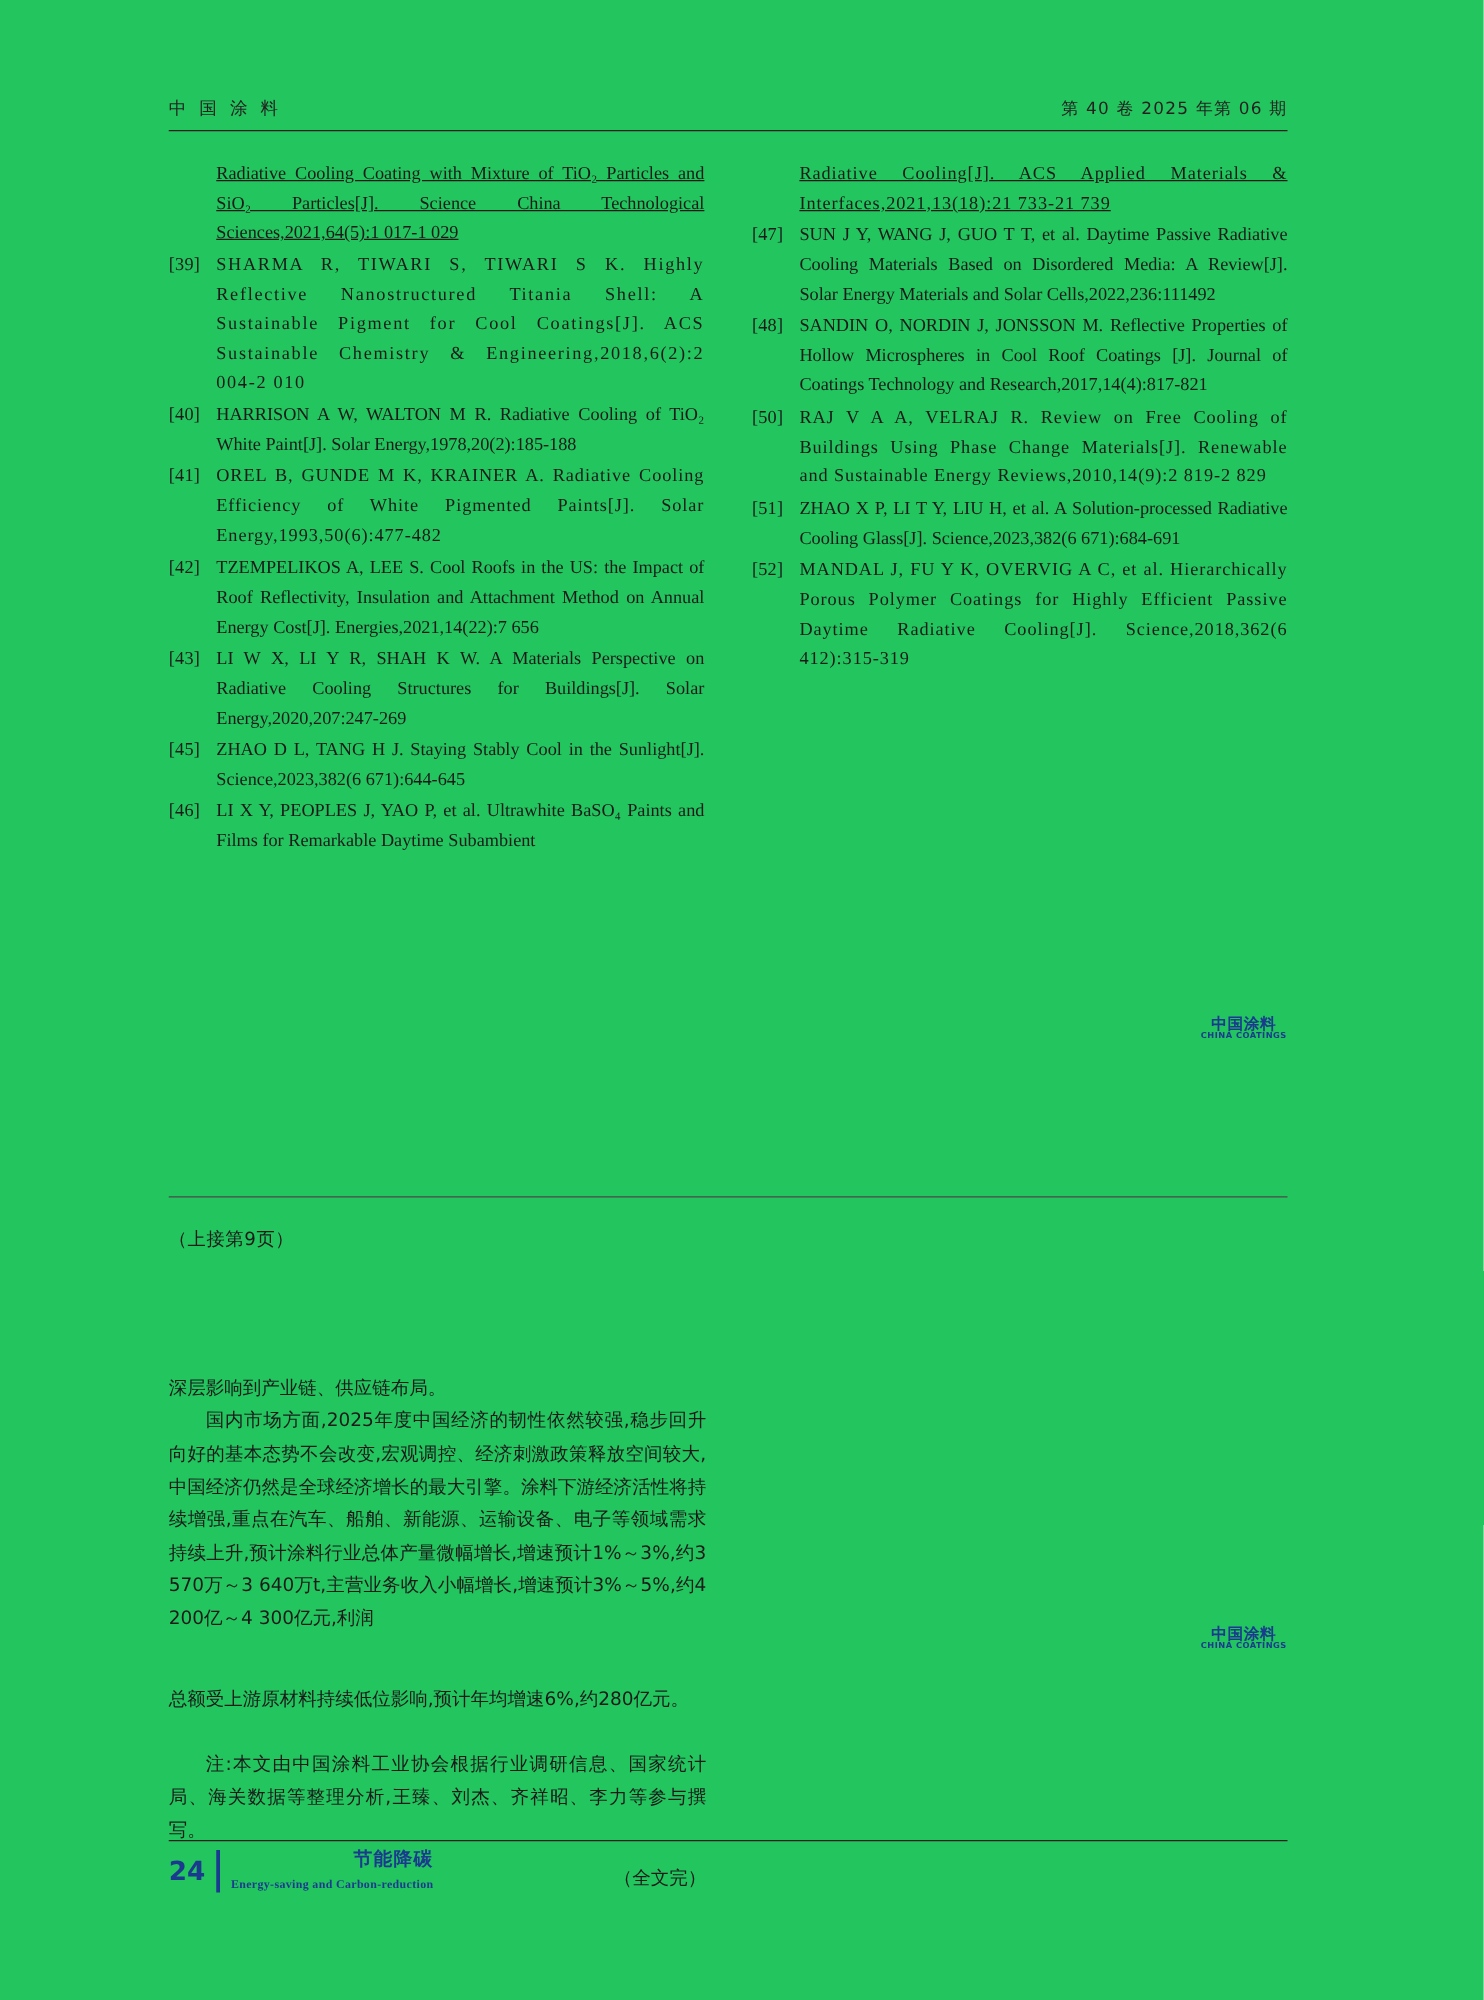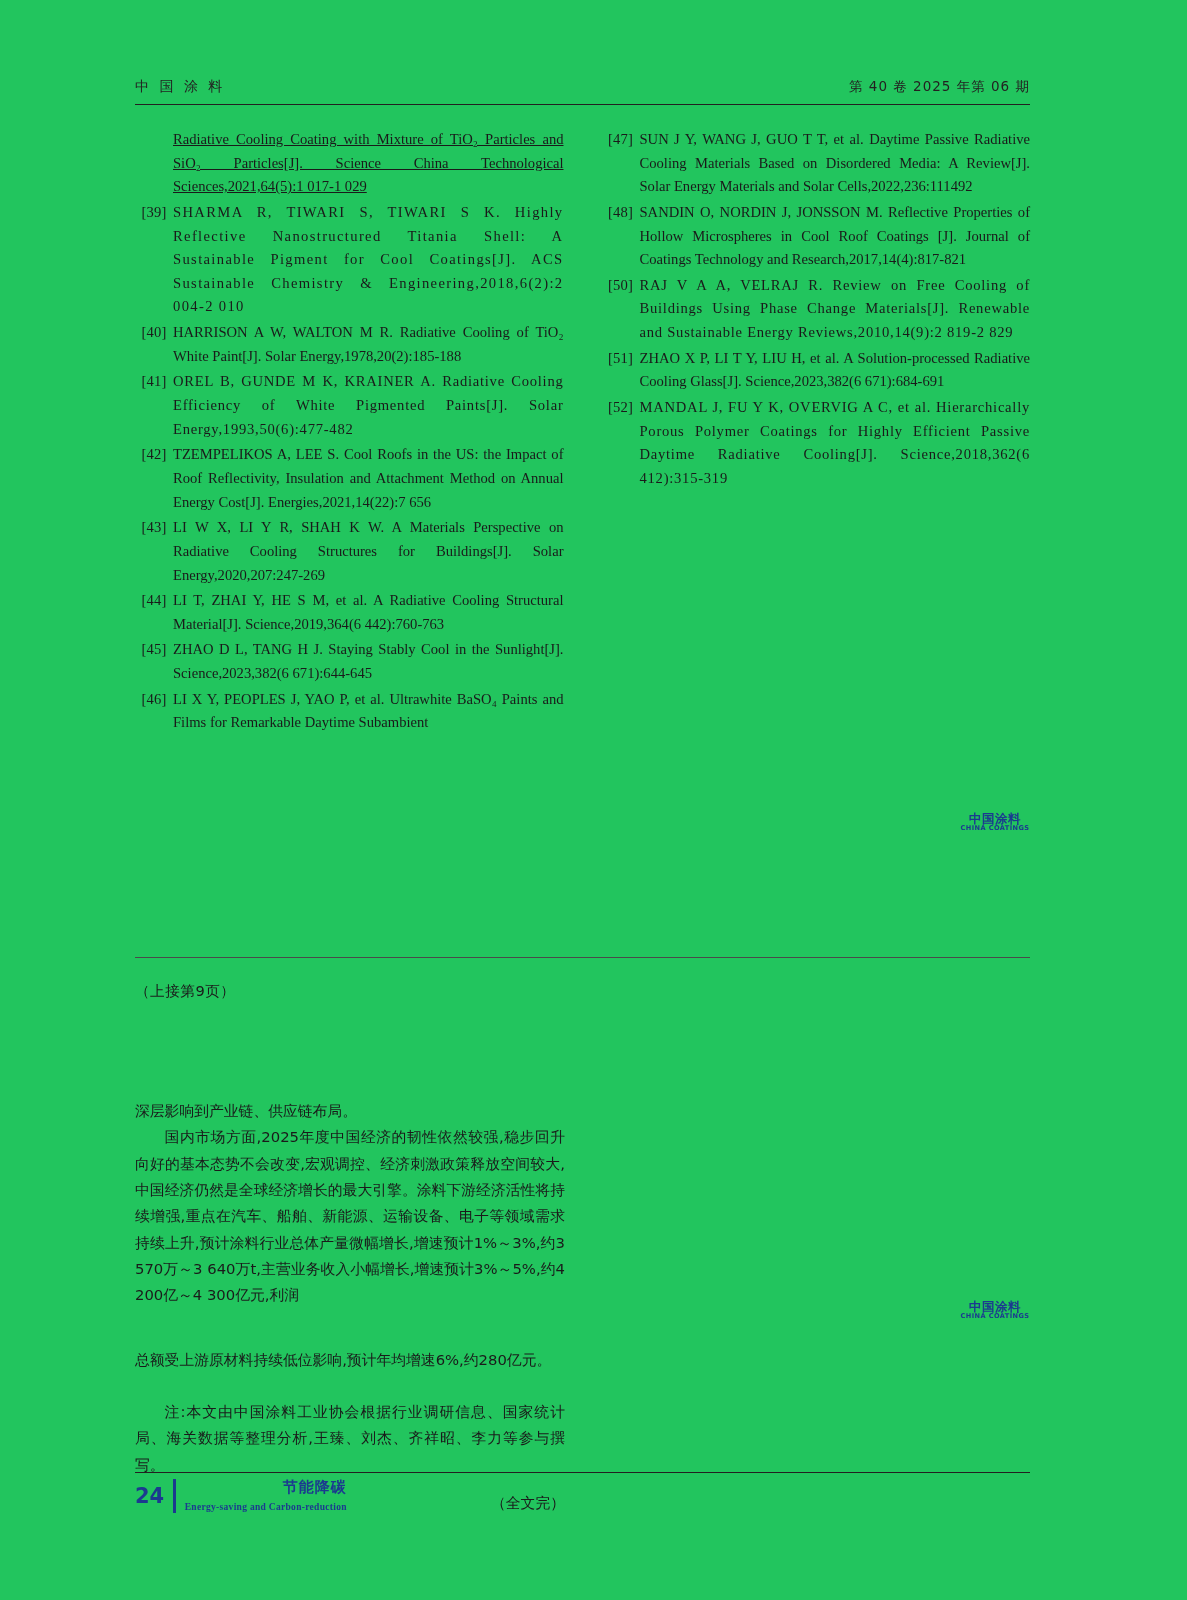--- a/index.html
+++ b/index.html
@@ -65,21 +65,21 @@
   .ref {
     display: flex;
     font-size: 14.6px;
     line-height: 1.62;
     margin-bottom: 2px;
     text-align: justify;
   }
   .ref .num {
     width: 38px;
     flex: 0 0 38px;
-    text-align: center;
+    text-align: left;
     letter-spacing: .2px;
   }
   .ref .body {
     flex: 1;
     text-align: justify;
     text-justify: inter-word;
     hyphens: none;
   }
   .ref.cont .body {
     text-align: justify;
@@ -234,34 +234,34 @@
       </div>
       <div class="ref">
         <span class="num">[42]</span>
         <span class="body">TZEMPELIKOS A, LEE S. Cool Roofs in the US: the Impact of Roof Reflectivity, Insulation and Attachment Method on Annual Energy Cost[J]. Energies,2021,14(22):7 656</span>
       </div>
       <div class="ref">
         <span class="num">[43]</span>
         <span class="body">LI W X, LI Y R, SHAH K W. A Materials Perspective on Radiative Cooling Structures for Buildings[J]. Solar Energy,2020,207:247-269</span>
       </div>
       <div class="ref">
-        <span class="num">[44]</span>
-        <span class="body">LI T, ZHAI Y, HE S M, et al. A Radiative Cooling Structural Material[J]. Science,2019,364(6 442):760-763</span>
-      </div>
-      <div class="ref">
         <span class="num">[45]</span>
         <span class="body">ZHAO D L, TANG H J. Staying Stably Cool in the Sunlight[J]. Science,2023,382(6 671):644-645</span>
       </div>
       <div class="ref">
         <span class="num">[46]</span>
         <span class="body">LI X Y, PEOPLES J, YAO P, et al. Ultrawhite BaSO₄ Paints and Films for Remarkable Daytime Subambient</span>
       </div>
     </div>
 
     <div class="refcol">
+      <div class="ref cont spaced">
+        <span class="num"></span>
+        <span class="body">Radiative Cooling[J]. ACS Applied Materials &amp; Interfaces,2021,13(18):21 733-21 739</span>
+      </div>
       <div class="ref">
         <span class="num">[47]</span>
         <span class="body">SUN J Y, WANG J, GUO T T, et al. Daytime Passive Radiative Cooling Materials Based on Disordered Media: A Review[J]. Solar Energy Materials and Solar Cells,2022,236:111492</span>
       </div>
       <div class="ref">
         <span class="num">[48]</span>
         <span class="body">SANDIN O, NORDIN J, JONSSON M. Reflective Properties of Hollow Microspheres in Cool Roof Coatings [J]. Journal of Coatings Technology and Research,2017,14(4):817-821</span>
       </div>
       <div class="ref spaced">
         <span class="num">[50]</span>

